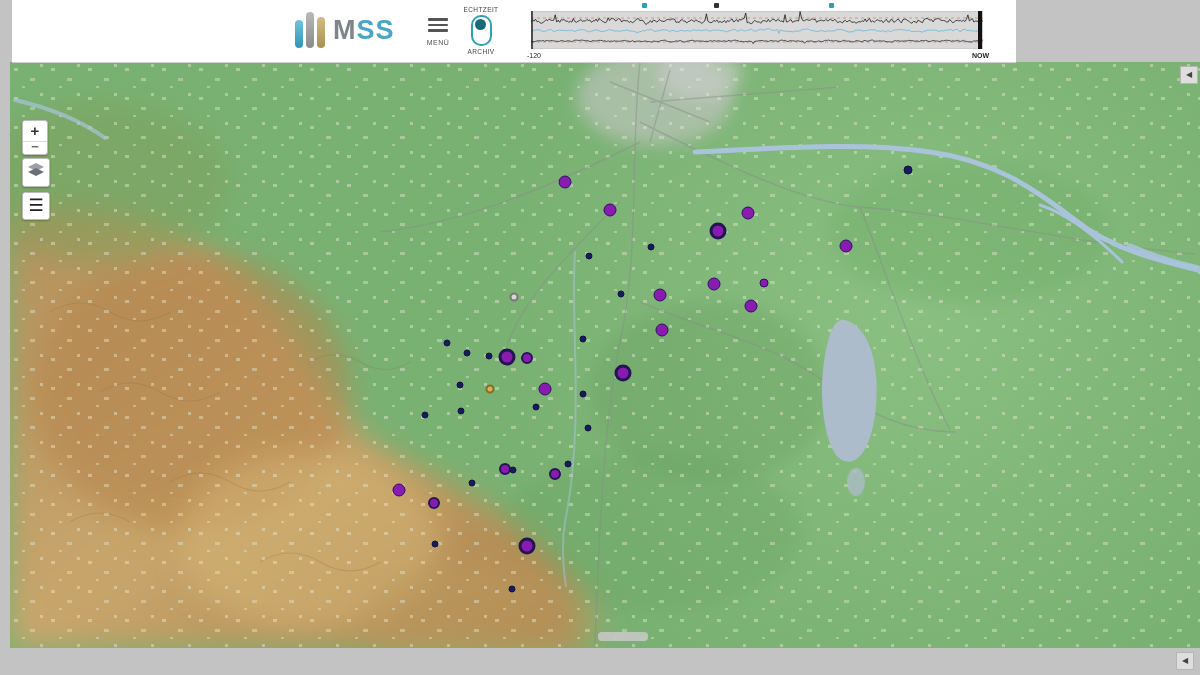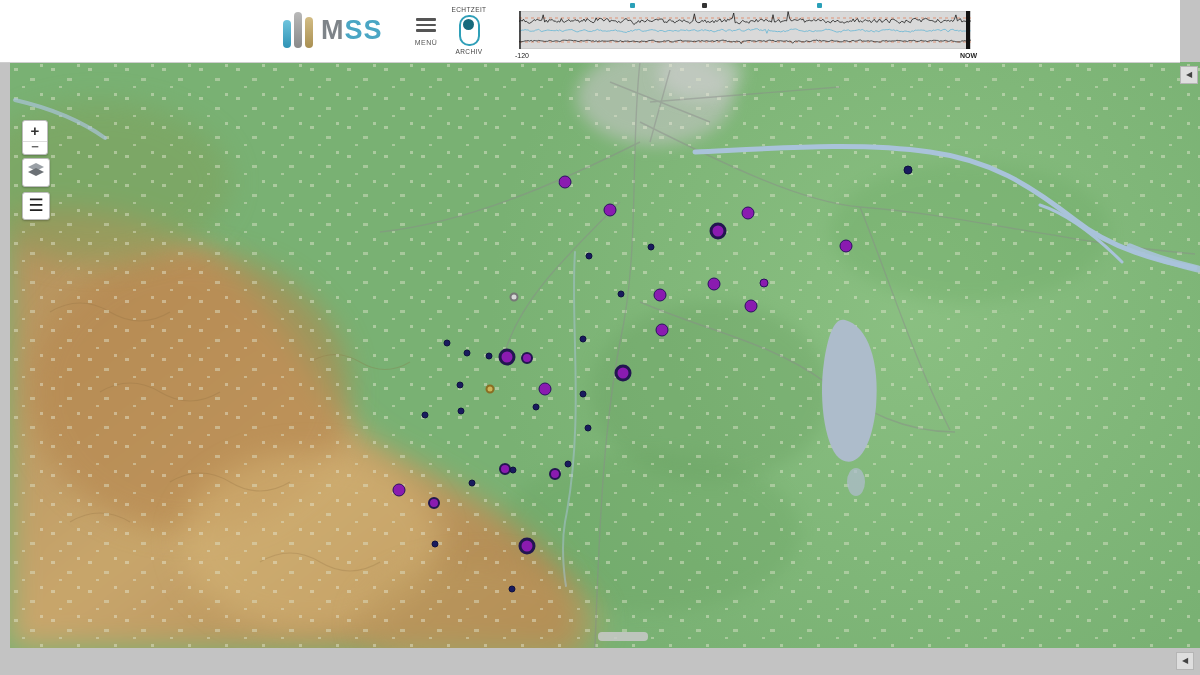--- a/index.html
+++ b/index.html
@@ -2,21 +2,21 @@
 <html><head>
 <meta charset="utf-8">
 <style>
   html,body{margin:0;padding:0;}
   body{
     width:1200px;height:675px;overflow:hidden;position:relative;
     background:#c3c3c3;font-family:"Liberation Sans",sans-serif;
     -webkit-font-smoothing:antialiased;
   }
   
-  .topbar{position:absolute;left:0;top:0;width:1180px;height:62px;background:#ffffff;border-bottom:1px solid #cfcfcf;z-index:30;}
+  .topbar{position:absolute;left:12px;top:0;width:1004px;height:62px;background:#ffffff;border-bottom:1px solid #cfcfcf;z-index:30;}
   .brand{position:absolute;left:283px;top:12px;display:flex;align-items:center;gap:8px;}
   .brand-bars{display:flex;align-items:flex-end;gap:3px;height:36px;}
   .brand-bars span{display:block;width:8px;border-radius:4px;}
   .bar1{height:28px;background:linear-gradient(180deg,#6fc4dd,#2f93b5);}
   .bar2{height:36px;background:linear-gradient(180deg,#b9b9b9,#8a8a8a);}
   .bar3{height:31px;background:linear-gradient(180deg,#d3bd85,#a98f52);}
   .brand-text{font-size:27px;font-weight:bold;letter-spacing:1px;}
   .brand-text .m{color:#7e8489;}
   .brand-text .ss{color:#4aa6c4;}
   .menu-btn{position:absolute;left:410px;top:15px;width:32px;text-align:center;cursor:pointer;}

